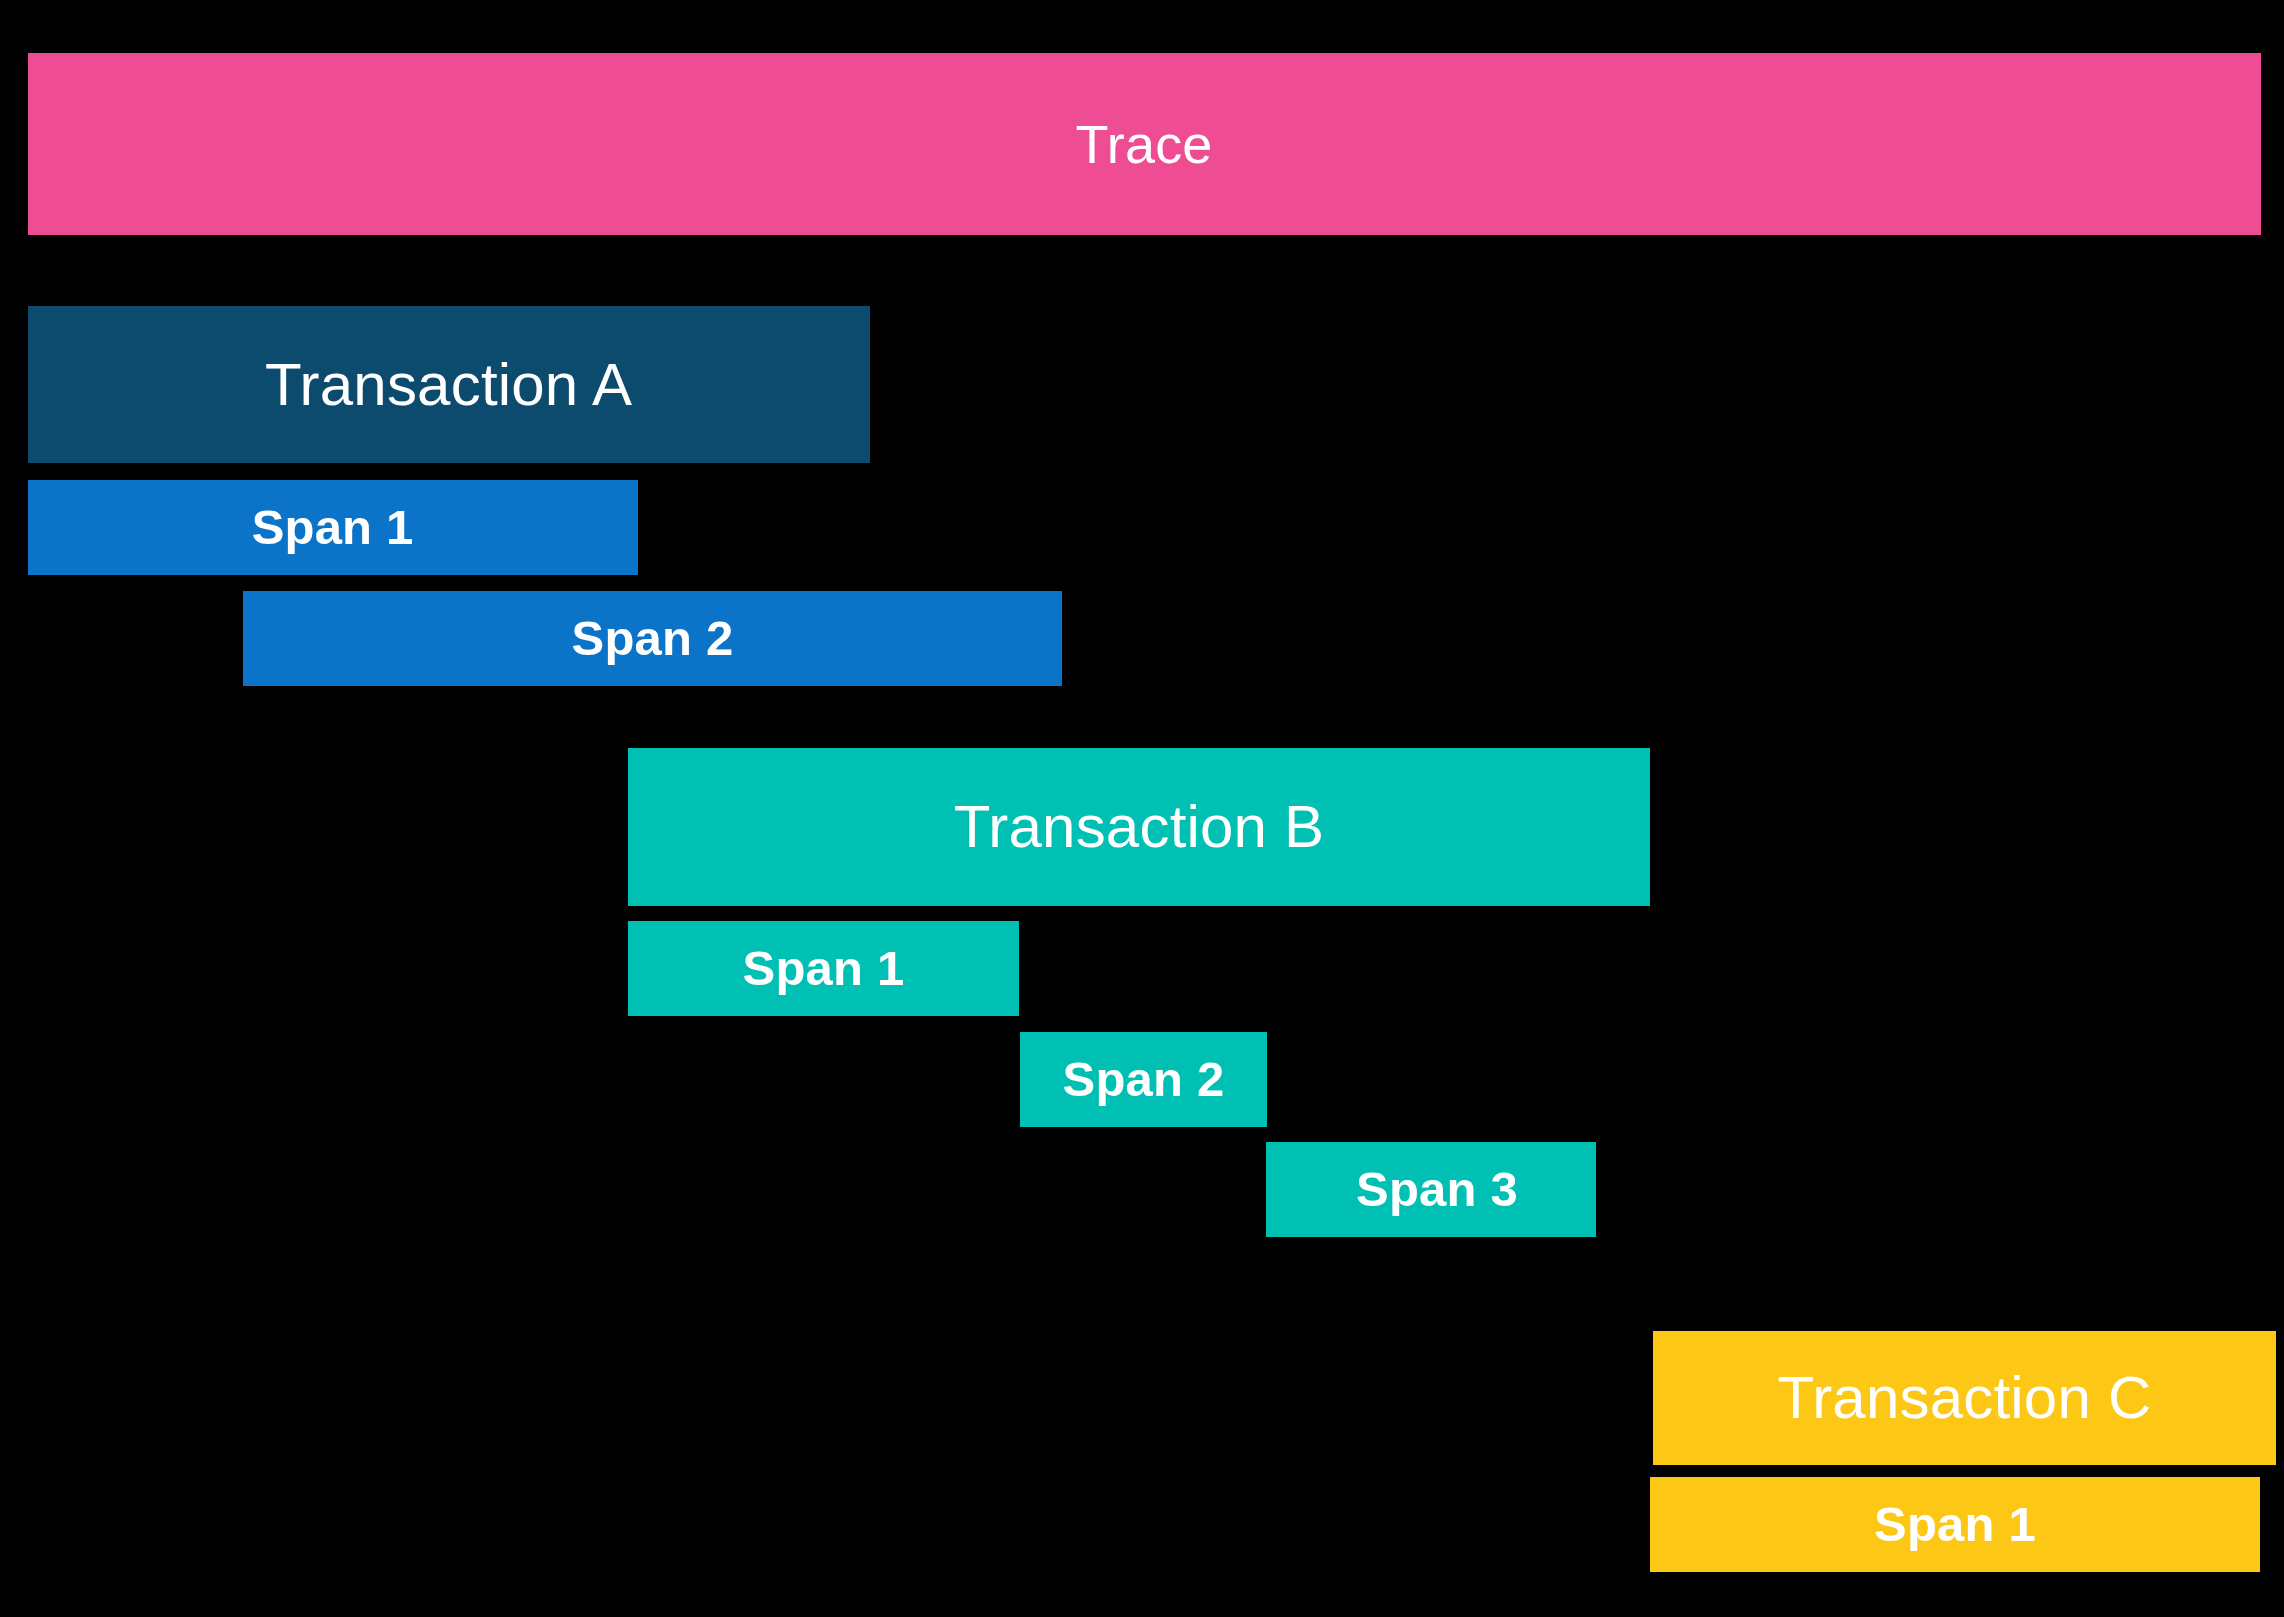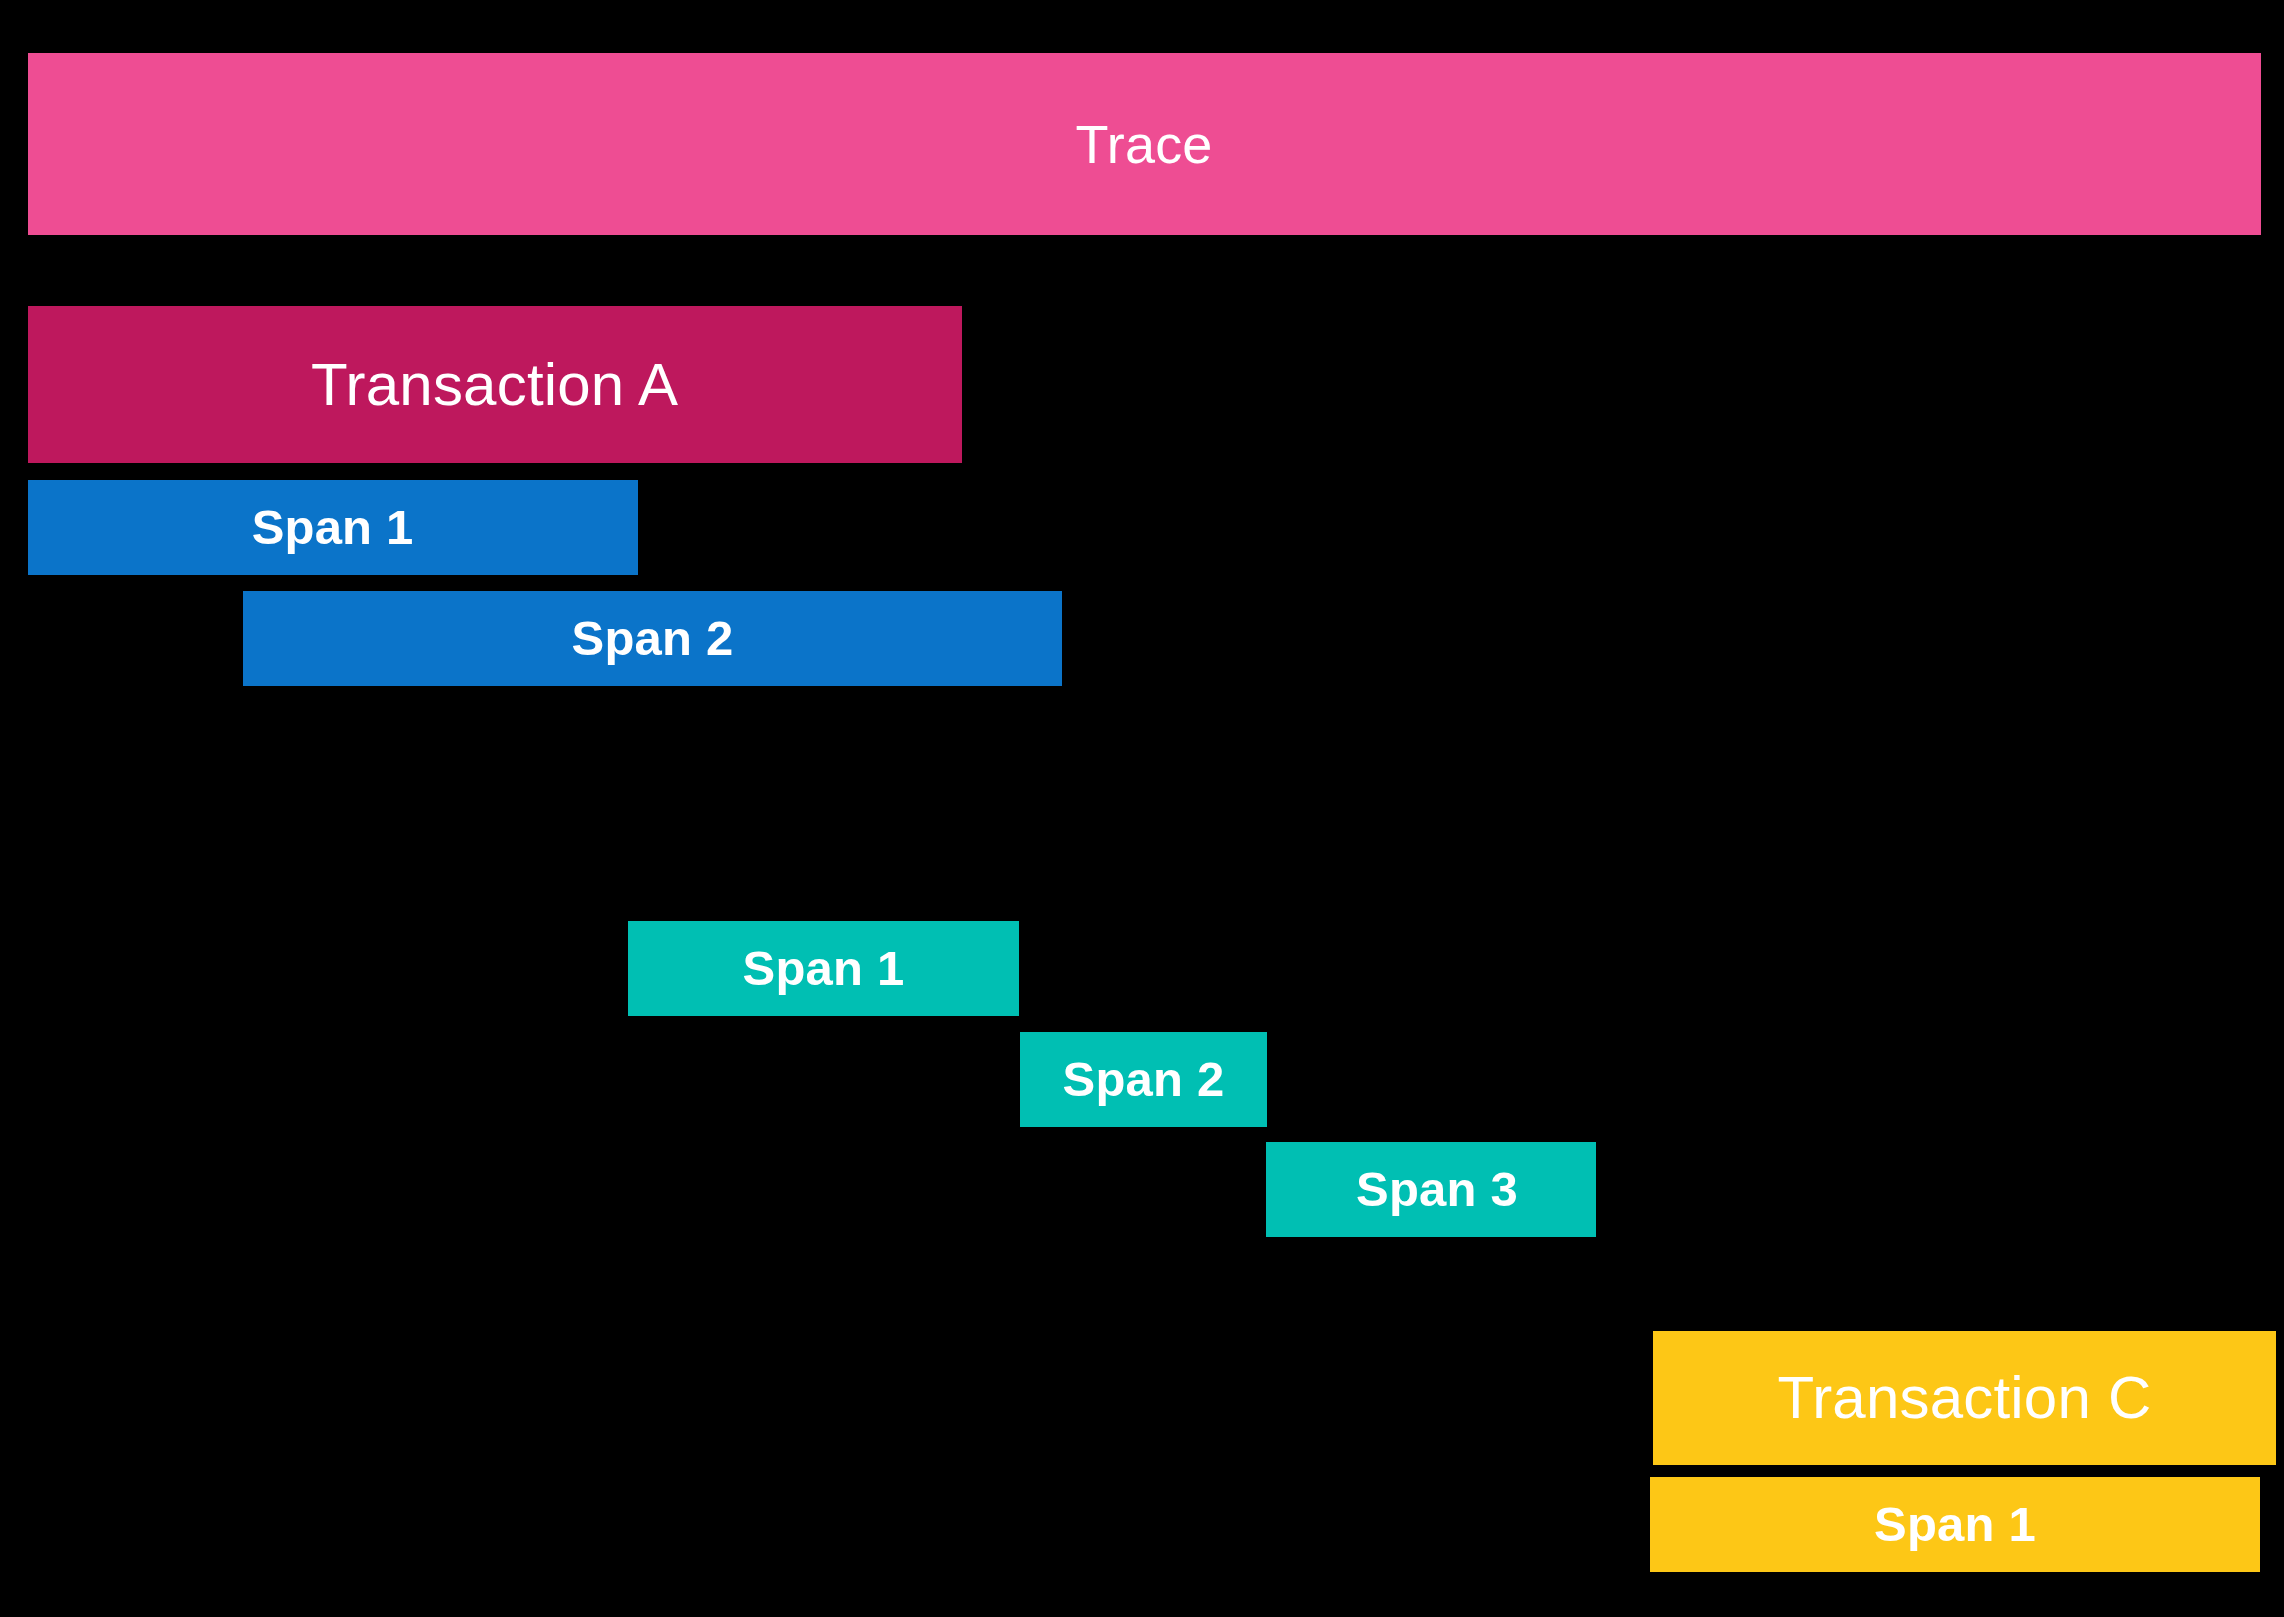--- a/index.html
+++ b/index.html
@@ -35,28 +35,31 @@
   .lvl-txn     { font-size: 60px; }
   .lvl-span    { font-size: 49px; font-weight: bold; }
 </style>
 </head>
 <body>
 
 <div id="canvas" style="background: rgb(0, 0, 0);">
     <div class="bar" style="left: 27.6px; top: 53px; width: 2233px; height: 182px; background: rgb(238, 77, 147);">
       <span class="bar-label lvl-trace" style="color: rgb(255, 255, 255);">Trace</span>
     </div>
-    <div class="bar" style="left: 27.6px; top: 306px; width: 934px; height: 157px; background: #be185d; align-items: center;">
+    <div class="bar" style="left: 27.6px; top: 306px; width: 842px; height: 157px; background: #0c4a6e; align-items: center;">
       <span class="bar-label lvl-txn" style="color: rgb(255, 255, 255);">Transaction A</span>
     </div>
     <div class="bar" style="left: 27.6px; top: 480px; width: 610px; height: 95px; background: rgb(11, 116, 201);">
       <span class="bar-label lvl-span" style="color: rgb(255, 255, 255);">Span 1</span>
     </div>
     <div class="bar" style="left: 243px; top: 591px; width: 819px; height: 95px; background: rgb(11, 116, 201);">
       <span class="bar-label lvl-span" style="color: rgb(255, 255, 255);">Span 2</span>
+    </div>
+    <div class="bar" style="left: 628px; top: 748px; width: 1022px; height: 158px; background: rgb(0, 191, 179);">
+      <span class="bar-label lvl-txn" style="color: rgb(255, 255, 255);">Transaction B</span>
     </div>
     <div class="bar" style="left: 628px; top: 921px; width: 391px; height: 95px; background: rgb(0, 191, 179);">
       <span class="bar-label lvl-span" style="color: rgb(255, 255, 255);">Span 1</span>
     </div>
     <div class="bar" style="left: 1020px; top: 1032px; width: 247px; height: 95px; background: rgb(0, 191, 179);">
       <span class="bar-label lvl-span" style="color: rgb(255, 255, 255);">Span 2</span>
     </div>
     <div class="bar" style="left: 1266px; top: 1142px; width: 330px; height: 95px; background: rgb(0, 191, 179); padding-left: 12px;">
       <span class="bar-label lvl-span" style="color: rgb(255, 255, 255);">Span 3</span>
     </div>

